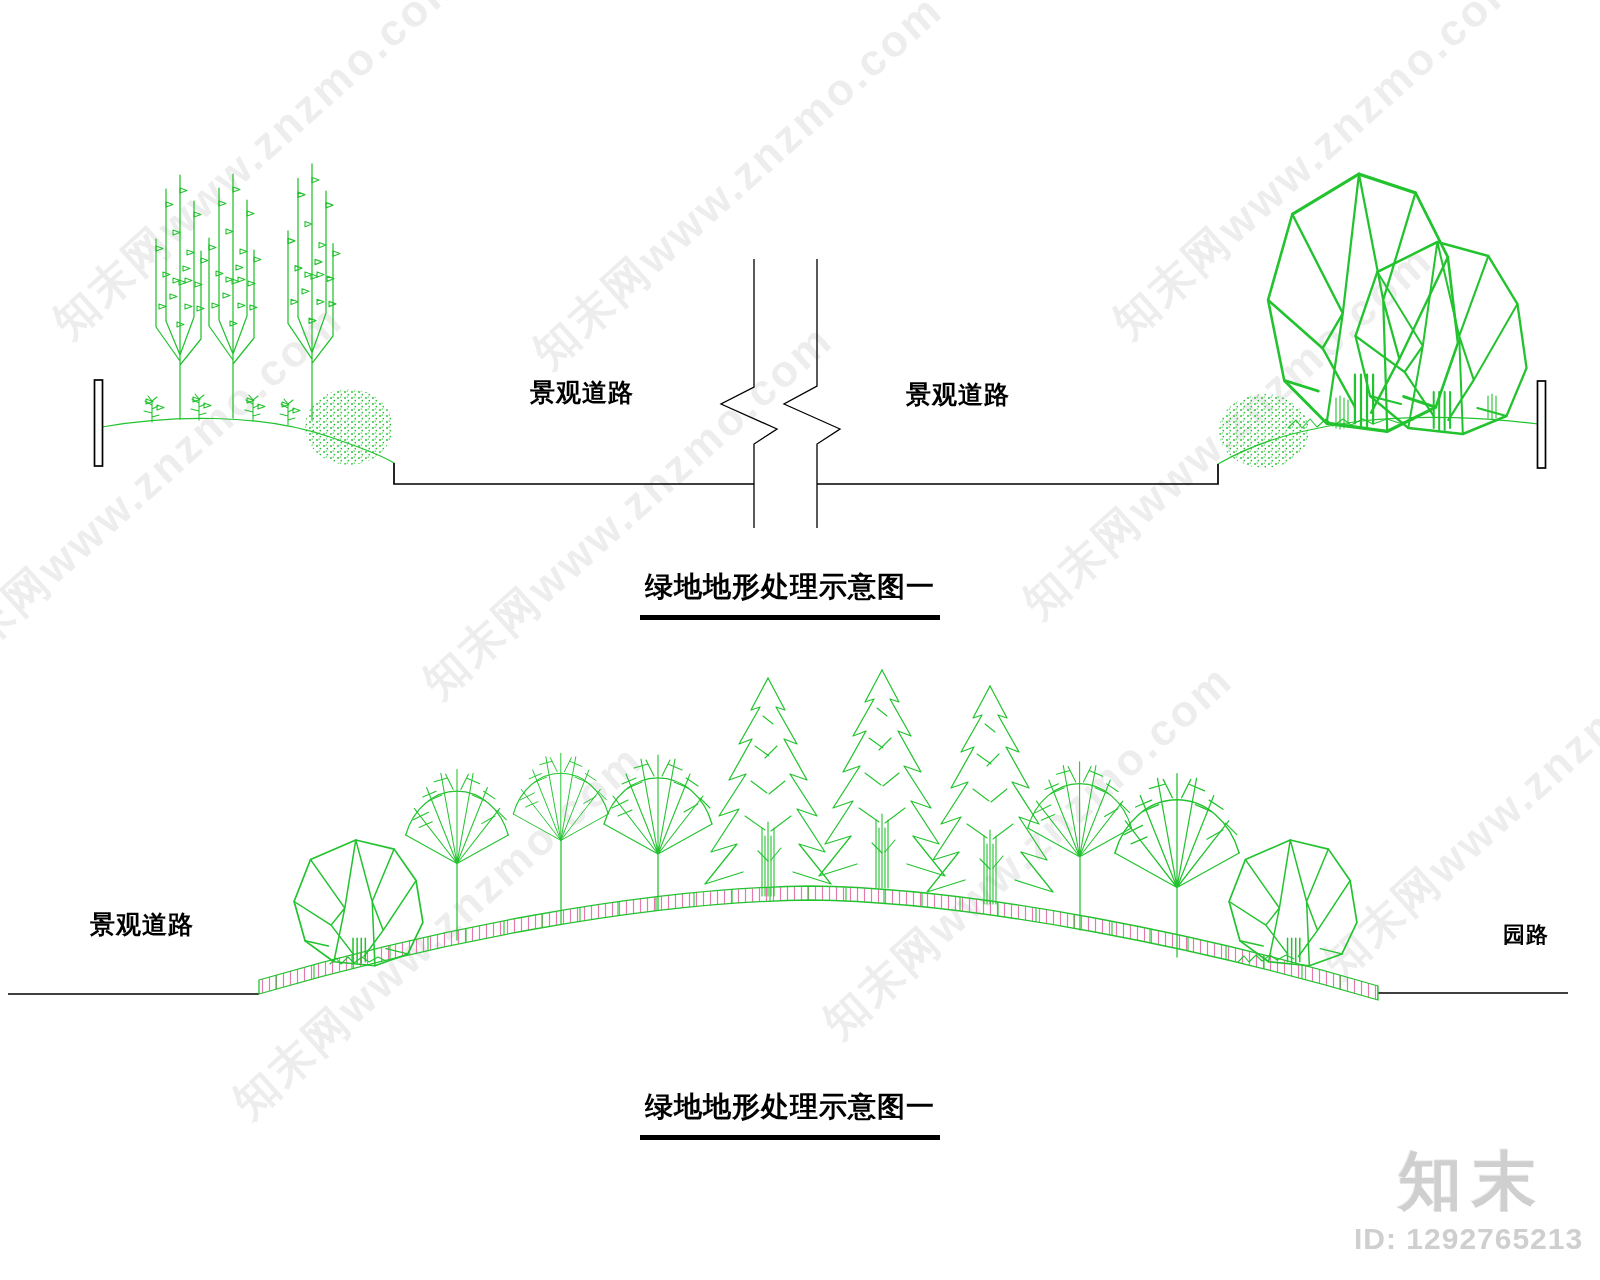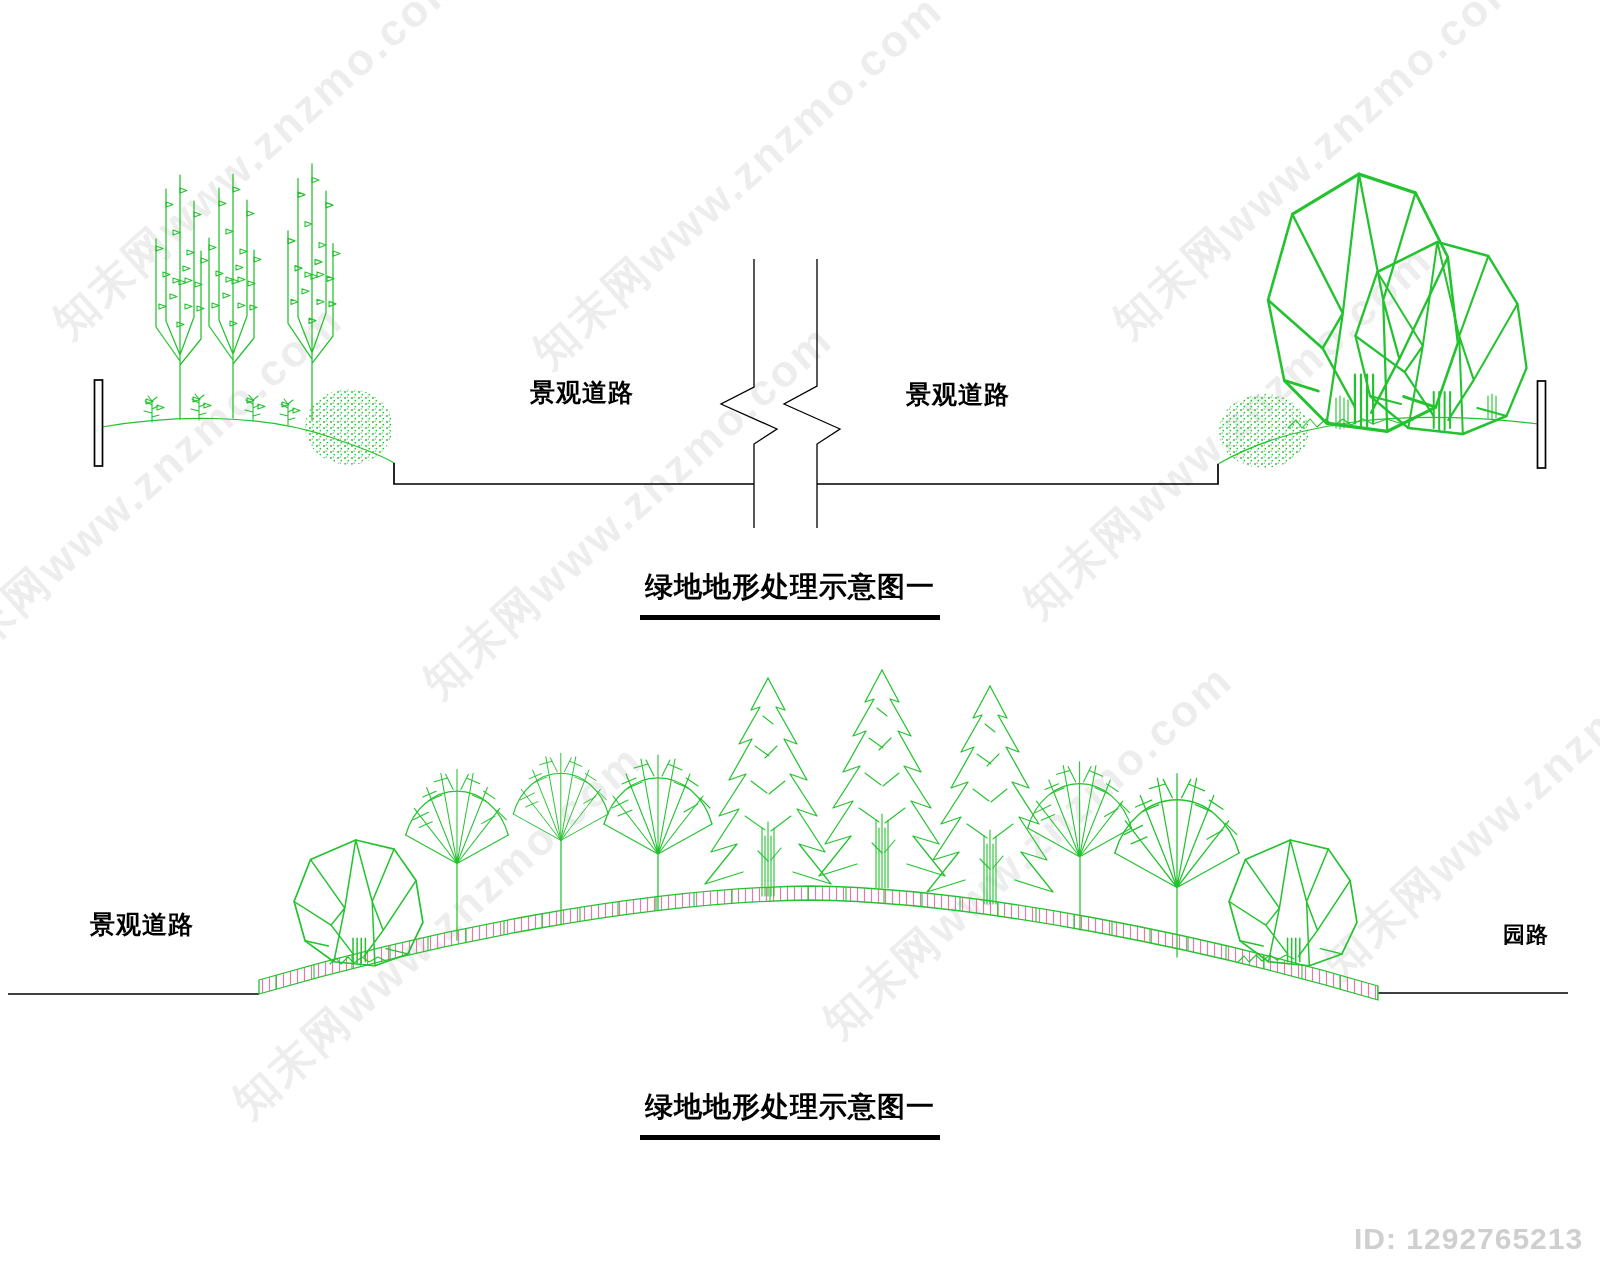--- a/index.html
+++ b/index.html
@@ -221,15 +221,16 @@
   <div class="lbl road-lbl" style="left:530px;top:376px">景观道路</div>
   <div class="lbl road-lbl" style="left:906px;top:378px">景观道路</div>
 
   <div class="title" style="left:640px;top:568px">绿地地形处理示意图一</div>
 
   <div class="lbl road-lbl" style="left:90px;top:908px">景观道路</div>
   <div class="lbl path-lbl" style="left:1472px;top:920px">园路</div>
 
   <div class="title" style="left:640px;top:1088px">绿地地形处理示意图一</div>
 
+  <div class="logo">知末</div>
   <div class="asset-id">ID: 1292765213</div>
 
 </div>
 
 </body></html>

